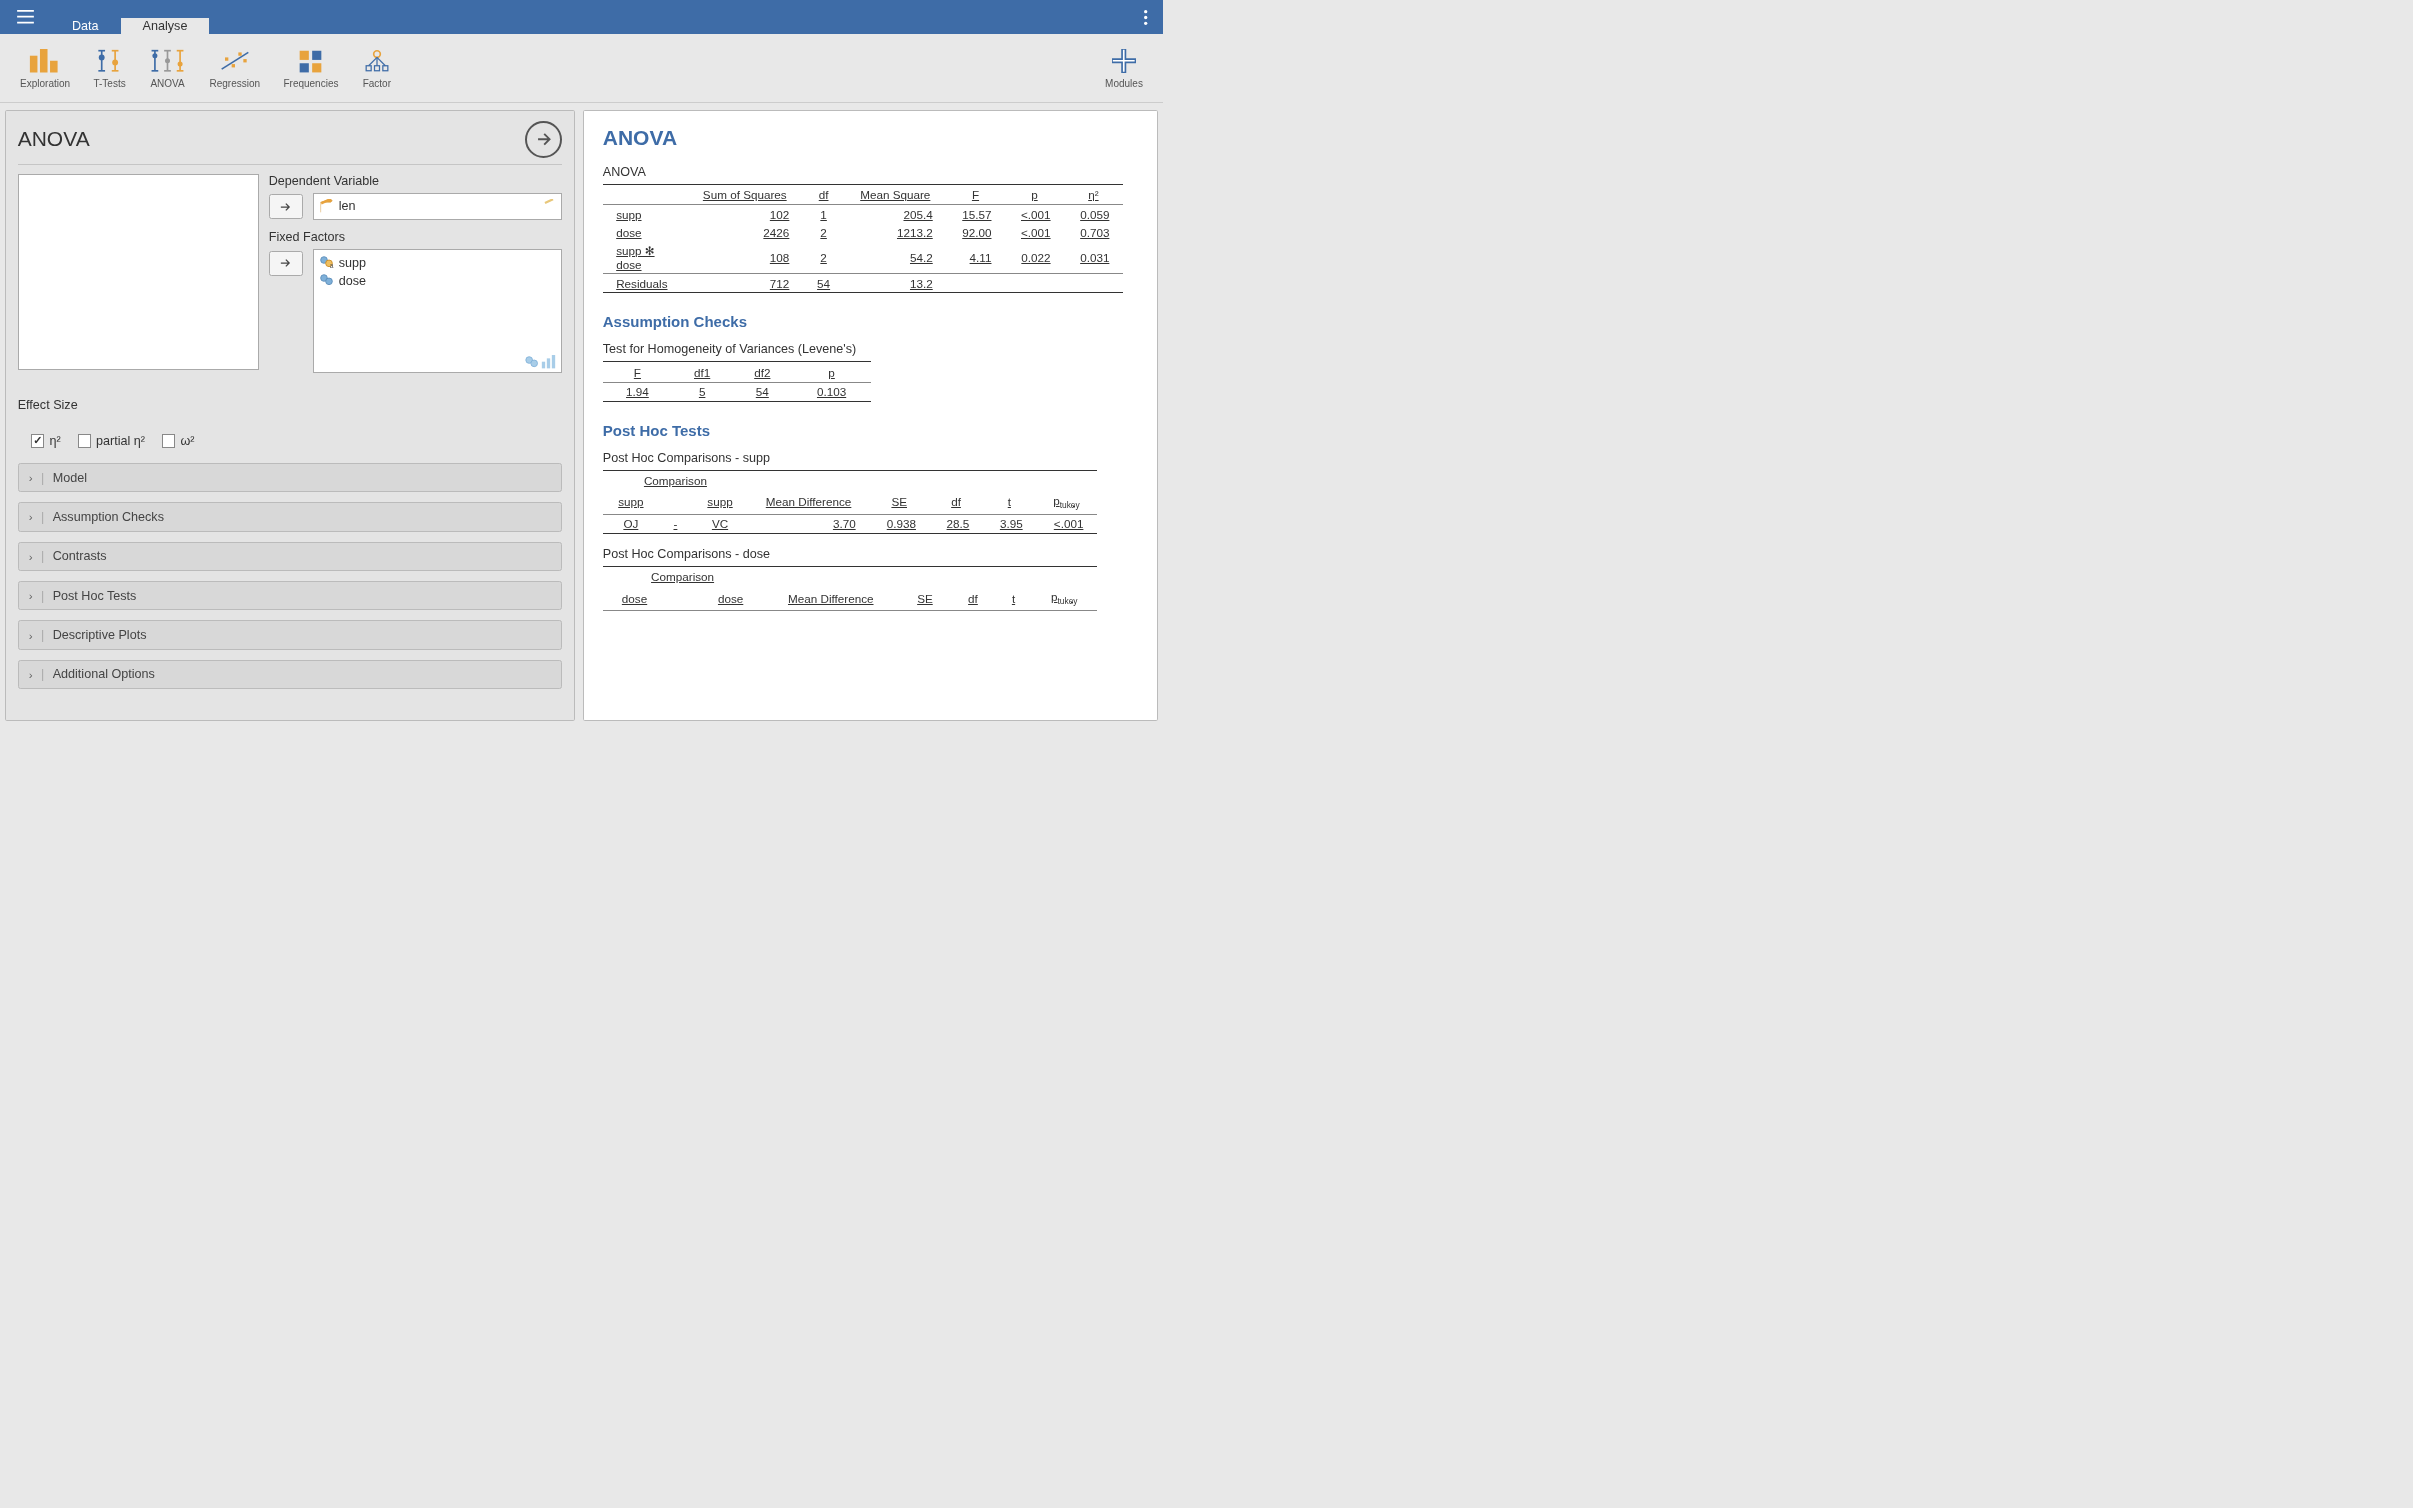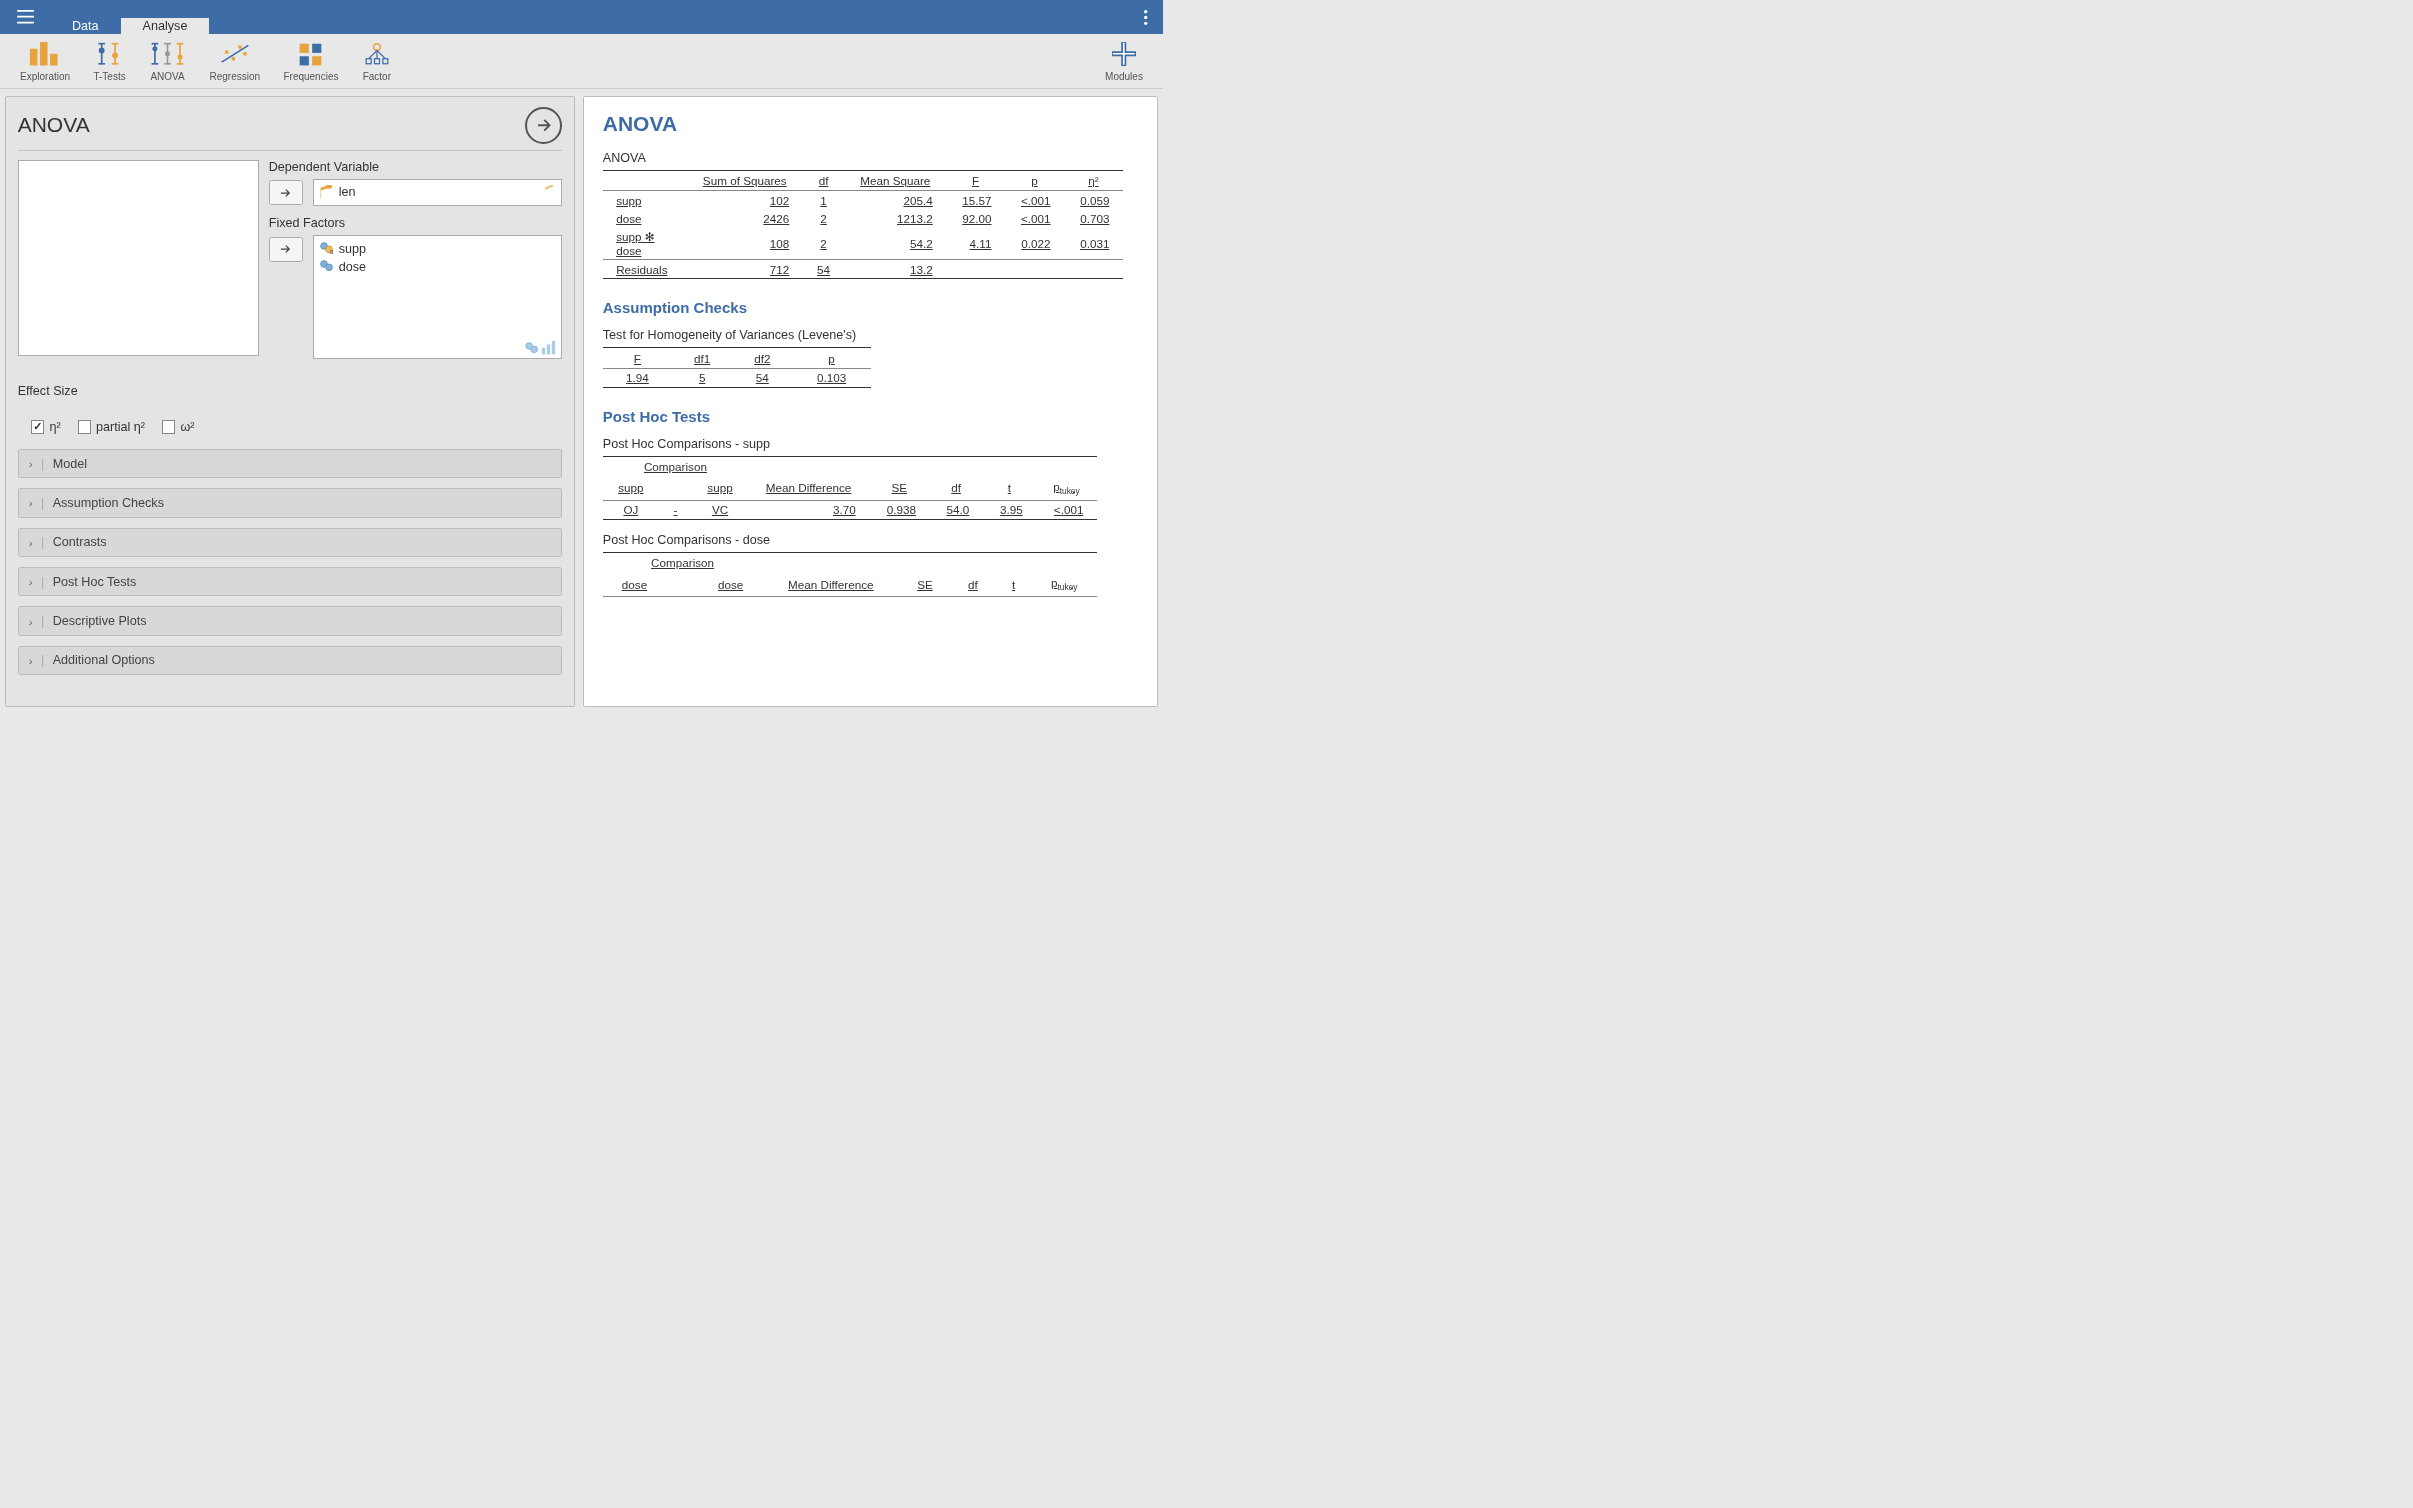--- a/index.html
+++ b/index.html
@@ -9,21 +9,21 @@
 .menubar { background: #3e6ca7; height: 34px; display: flex; align-items: stretch; }
 .hamburger { width: 50px; display: flex; align-items: center; justify-content: center; cursor: pointer; }
 .hamburger svg { width: 17px; height: 13.4px; }
 .tab-btn { padding: 0 22px; color: white; font-size: 12.6px; display: flex; align-items: center; cursor: pointer; border-top: 1.7px solid transparent; margin-top: 17px; }
 .tab-btn.active { background: #e8e8e8; color: #333; border-top: 1.7px solid #3e6ca7; }
 .menubar-spacer { flex: 1; }
 .kebab { width: 34px; display: flex; align-items: center; justify-content: center; cursor: pointer; }
 .kebab svg { width: 3.4px; height: 15px; }
 
 
-.ribbon { background: #e8e8e8; height: 55px; display: flex; align-items: center; padding: 0 8.4px; border-bottom: 0.8px solid #ccc; }
+.ribbon { background: #e8e8e8; height: 69px; display: flex; align-items: center; padding: 0 8.4px; border-bottom: 0.8px solid #ccc; }
 .ribbon-item { display: flex; flex-direction: column; align-items: center; padding: 6.7px 11.7px; cursor: pointer; }
 .ribbon-icon { height: 27px; display: flex; align-items: center; justify-content: center; margin-bottom: 3.4px; }
 .ribbon-label { font-size: 10px; color: #555; }
 .ribbon-spacer { flex: 1; }
 
 
 .main { display: flex; height: calc(100% - 102px); padding: 6.7px 5px; gap: 8.4px; }
 .left-panel { width: 570px; background: #e4e4e4; border: 0.8px solid #bbb; border-radius: 1.7px; padding: 10px 11.7px 0 11.7px; overflow-y: auto; }
 .right-panel { flex: 1; background: white; border: 0.8px solid #bbb; border-radius: 1.7px; padding: 15px 18.4px; overflow-y: auto; }
 
@@ -416,21 +416,21 @@
             <th>df</th>
             <th>t</th>
         <th><span>p</span><span class="small-sub">tukey</span></th>
       </tr>
       <tr class="footer">
         <td class="center">OJ</td>
             <td class="center">-</td>
             <td class="center">VC</td>
         <td>3.70</td>
             <td>0.938</td>
-            <td>54.0</td>
+            <td>28.5</td>
             <td>3.95</td>
             <td>&lt;.001</td>
       </tr>
     </tbody>
       </table>
 
     <div class="out-caption">Post Hoc Comparisons - dose</div>
     <table class="out-table" style="width:494px">
       <tbody>
           <tr class="group-header">

